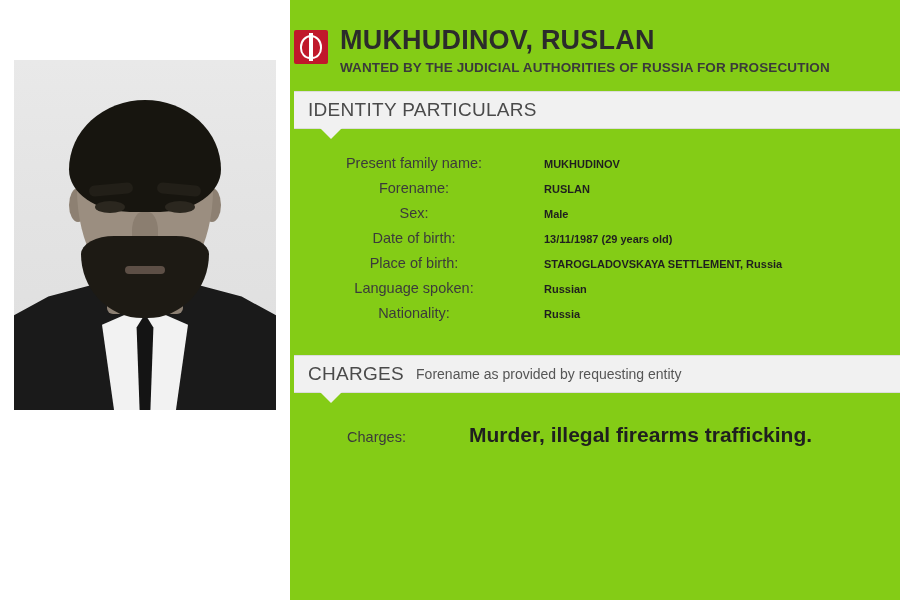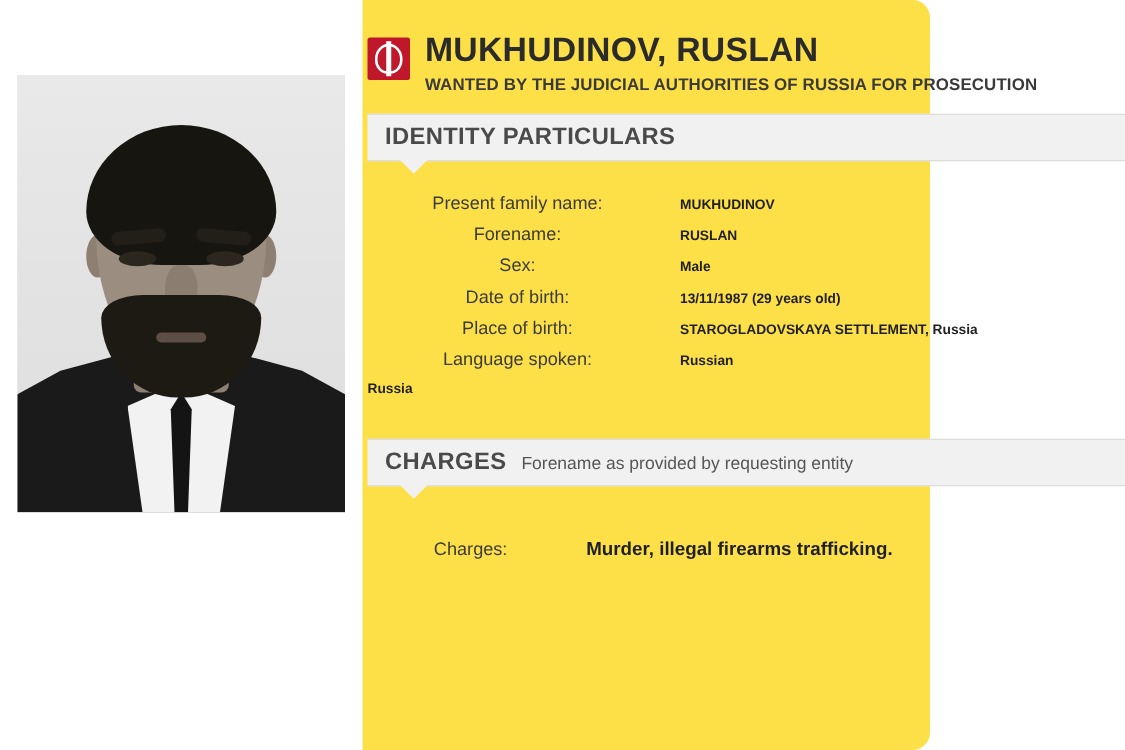--- a/index.html
+++ b/index.html
@@ -8,26 +8,25 @@
   }
   body {
     width: 900px;
     height: 600px;
     background: #ffffff;
     font-family: "Liberation Sans", sans-serif;
     overflow: hidden;
   }
   .page {
     position: relative;
-    width: 744px;
+    width: 900px;
     height: 600px;
-    background: #fde047;
+    background: #84cc16;
     display: flex;
     flex-direction: row;
-    border-radius: 14px;
   }
 
   
   .photo-col {
     width: 290px;
     min-width: 290px;
     height: 600px;
     position: relative;
     background: #ffffff;
   }
@@ -238,21 +237,21 @@
     border-top: 1px solid #dcdcdc;
     border-bottom: 1px solid #dcdcdc;
     height: 36px;
     display: flex;
     align-items: center;
     padding-left: 14px;
     width: 620px;
   }
   .section-bar .sec-title {
     font-size: 19px;
-    font-weight: bold;
+    font-weight: normal;
     color: #4a4a4a;
     letter-spacing: 0.3px;
   }
   .section-bar .sec-note {
     font-size: 14px;
     color: #555555;
     margin-left: 12px;
   }
   .bar-notch {
     position: absolute;
@@ -301,22 +300,21 @@
     color: #1f1f1f;
     white-space: nowrap;
   }
 
   .charges-fields { margin-top: 30px; }
   .charges-fields .field-label {
     width: 175px;
     min-width: 175px;
   }
   .charges-fields .field-value {
-    font-size: 15px;
-    margin-top: 12px;
+    font-size: 21px;
   }
 </style>
 </head>
 <body>
 
 <div class="page">
 
   <div class="photo-col">
     <div class="photo-frame">
       <div class="portrait">
@@ -374,20 +372,21 @@
         </div>
         <div class="field-row">
           <div class="field-label">Place of birth:</div>
           <div class="field-value">STAROGLADOVSKAYA SETTLEMENT, Russia</div>
         </div>
         <div class="field-row">
           <div class="field-label">Language spoken:</div>
           <div class="field-value">Russian</div>
         </div>
         <div class="field-row">
+          <div class="field-label">Nationality:</div>
           <div class="field-value">Russia</div>
         </div>
       </div>
     </div>
 
     <div class="section" style="margin-top:34px;">
       <div class="section-bar">
         <span class="sec-title">CHARGES</span>
         <span class="sec-note">Forename as provided by requesting entity</span>
         <span class="bar-notch"></span>

